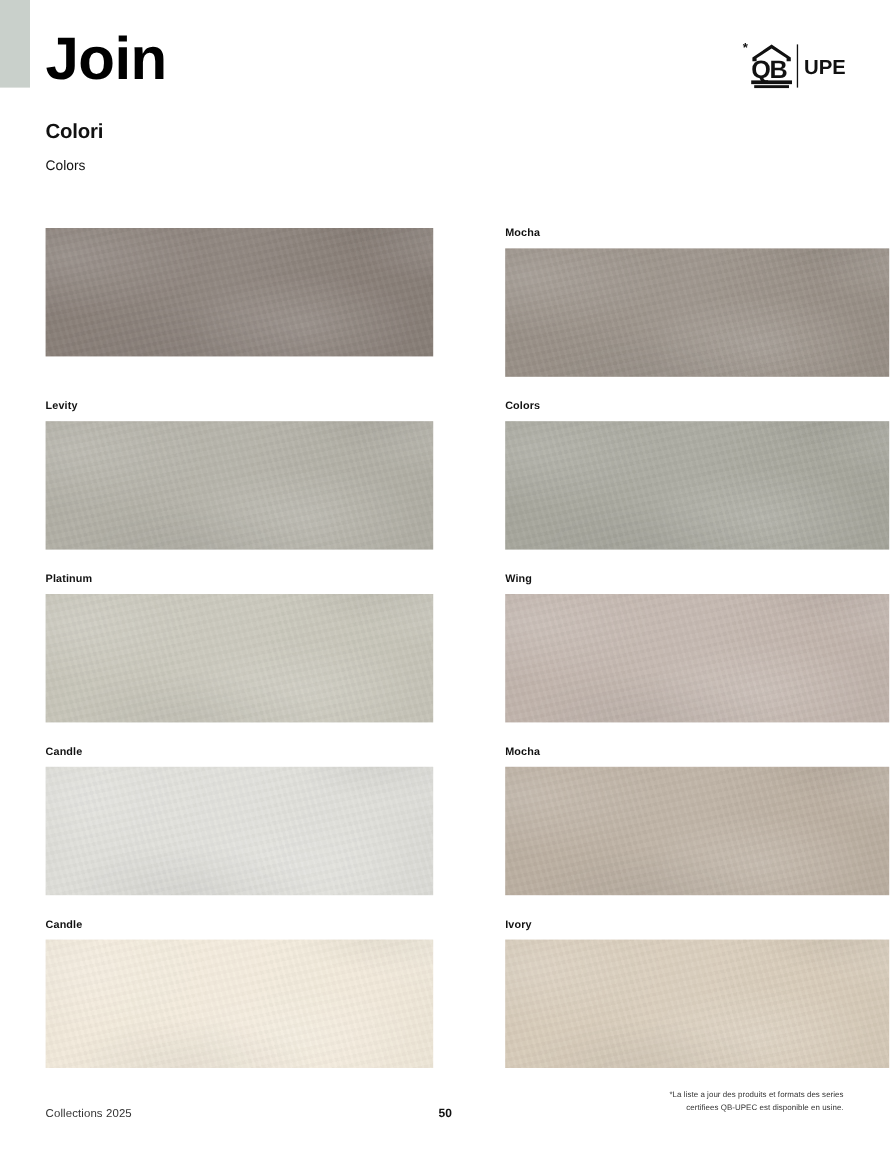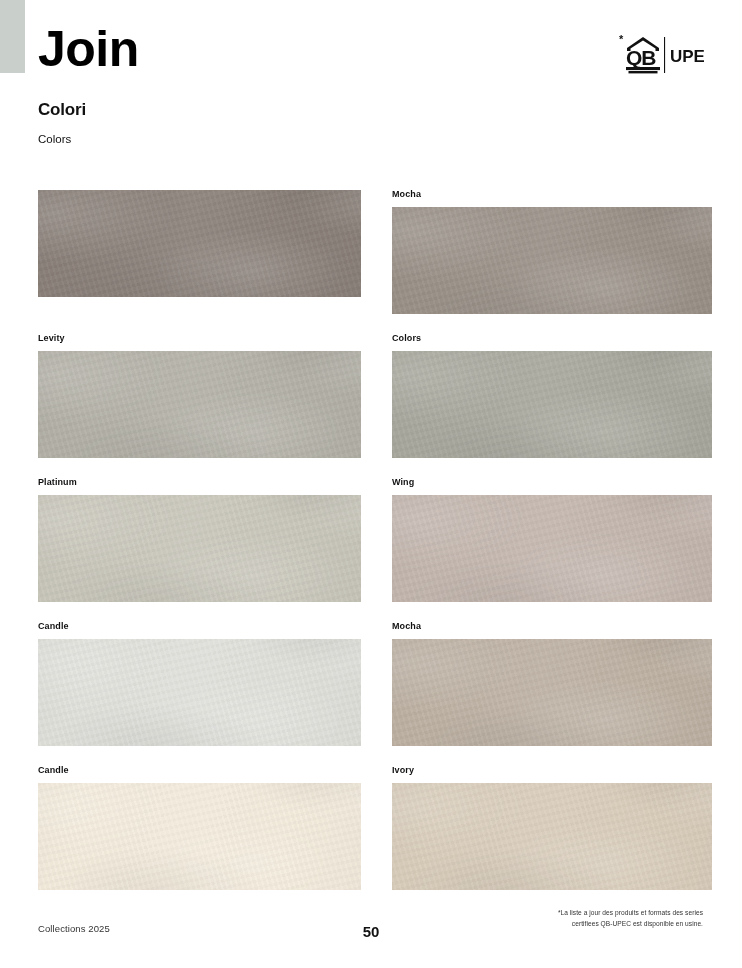--- a/index.html
+++ b/index.html
@@ -78,21 +78,21 @@
   .swatch-row {
     position: relative;
     height: 144px;
   }
   .swatch-cell {
     position: absolute;
     top: 0;
     width: 323px;
   }
   .swatch-cell.col-left  { left: 38px;  width: 323px; }
-  .swatch-cell.col-right { left: 372px; width: 320px; padding-left: 20px; }
+  .swatch-cell.col-right { left: 401px; width: 320px; padding-left: 20px; }
 
   .swatch-label {
     font-size: 9px;
     font-weight: bold;
     letter-spacing: 0.1px;
     color: #111111;
     margin: 0 0 6px 0;
     line-height: 1;
     height: 11px;
   }
@@ -142,21 +142,21 @@
     font-size: 9.5px;
     color: #333333;
     letter-spacing: 0.1px;
   }
   .footer-page {
     position: absolute;
     left: 0;
     top: 8px;
     width: 742px;
     text-align: center;
-    font-size: 15px;
+    font-size: 10px;
     font-weight: bold;
     color: #111111;
   }
   .footer-note {
     position: absolute;
     right: 39px;
     top: -7px;
     width: 240px;
     text-align: right;
     font-size: 6.6px;

